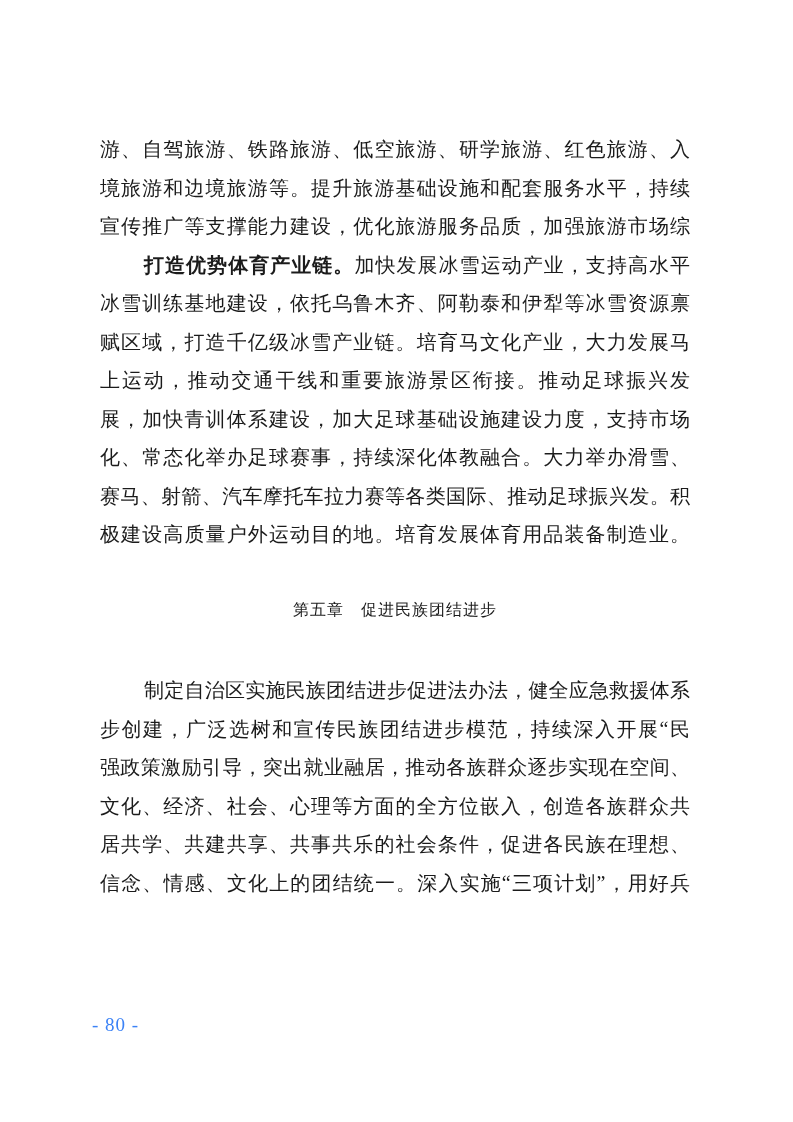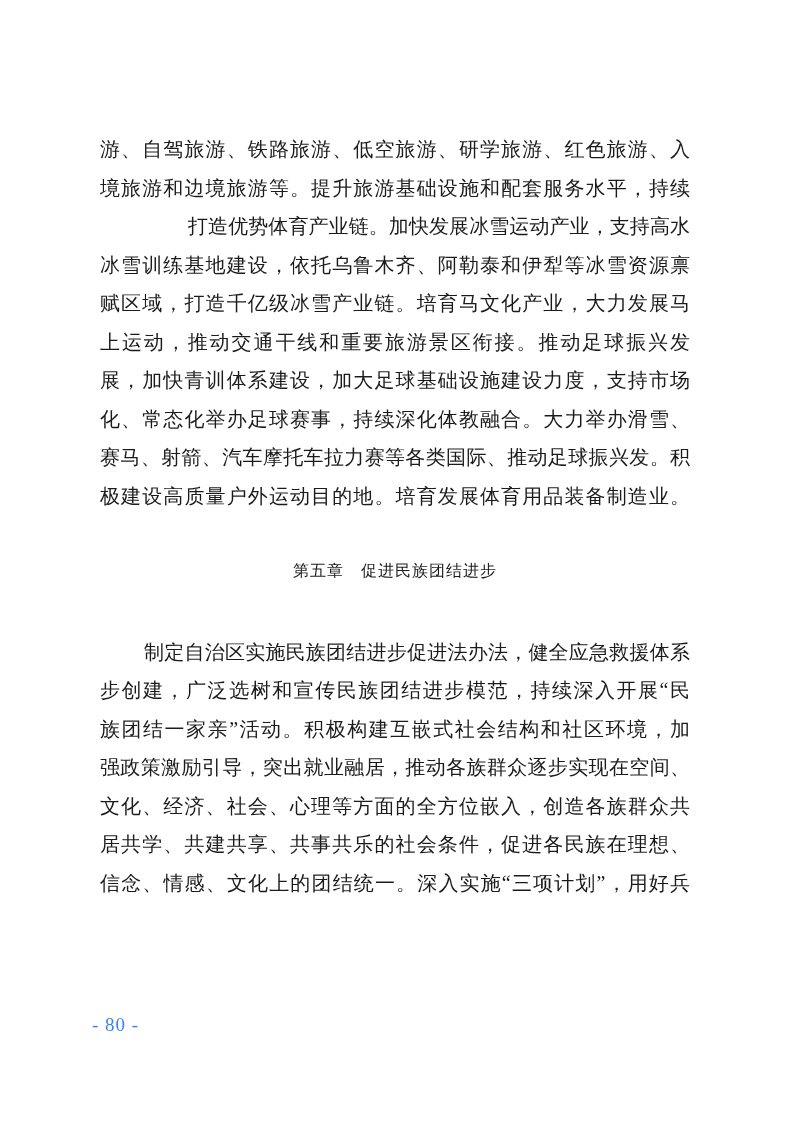--- a/index.html
+++ b/index.html
@@ -24,21 +24,21 @@
   .line {
     height: 38.5px;
     line-height: 38.5px;
     font-size: 20px;
     text-align: justify;
     text-align-last: justify;
     text-justify: inter-character;
     overflow: hidden;
   }
   .line.indent { padding-left: 44px; }
-  .lead { font-weight: normal; margin-left: 44px; }
+  .lead { font-weight: bold; }
   .heading {
     margin: 37px 0 42px 0;
     height: 38.5px;
     line-height: 38.5px;
     font-size: 16px;
     font-weight: 500;
     text-align: center;
     letter-spacing: 1px;
   }
   .pageno {
@@ -52,41 +52,41 @@
 </style>
 </head>
 <body>
 
 <div class="page">
   <main class="content">
 
     <section class="para">
         <div class="line">游、自驾旅游、铁路旅游、低空旅游、研学旅游、红色旅游、入</div>
         <div class="line">境旅游和边境旅游等。提升旅游基础设施和配套服务水平，持续</div>
+        <div class="line">宣传推广等支撑能力建设，优化旅游服务品质，加强旅游市场综</div>
       </section>
 
     <section class="para">
       <div class="line indent"><b class="lead">打造优势体育产业链。</b><span>加快发展冰雪运动产业，支持高水平</span></div>
       <div>
           <div class="line">冰雪训练基地建设，依托乌鲁木齐、阿勒泰和伊犁等冰雪资源禀</div>
           <div class="line">赋区域，打造千亿级冰雪产业链。培育马文化产业，大力发展马</div>
           <div class="line">上运动，推动交通干线和重要旅游景区衔接。推动足球振兴发</div>
           <div class="line">展，加快青训体系建设，加大足球基础设施建设力度，支持市场</div>
           <div class="line">化、常态化举办足球赛事，持续深化体教融合。大力举办滑雪、</div>
           <div class="line">赛马、射箭、汽车摩托车拉力赛等各类国际、推动足球振兴发。积</div>
           <div class="line">极建设高质量户外运动目的地。培育发展体育用品装备制造业。</div>
         </div>
     </section>
 
     <h2 class="heading">第五章　促进民族团结进步</h2>
 
     <section class="para">
         <div class="line indent">制定自治区实施民族团结进步促进法办法，健全应急救援体系</div>
         <div class="line">步创建，广泛选树和宣传民族团结进步模范，持续深入开展“民</div>
-        <div class="line">族团结一家亲”活动。积极构建互嵌式社会结构和社区环境，加</div>
         <div class="line">强政策激励引导，突出就业融居，推动各族群众逐步实现在空间、</div>
         <div class="line">文化、经济、社会、心理等方面的全方位嵌入，创造各族群众共</div>
         <div class="line">居共学、共建共享、共事共乐的社会条件，促进各民族在理想、</div>
         <div class="line">信念、情感、文化上的团结统一。深入实施“三项计划”，用好兵</div>
       </section>
 
   </main>
 
   <footer class="pageno">- 80 -</footer>
 </div>

